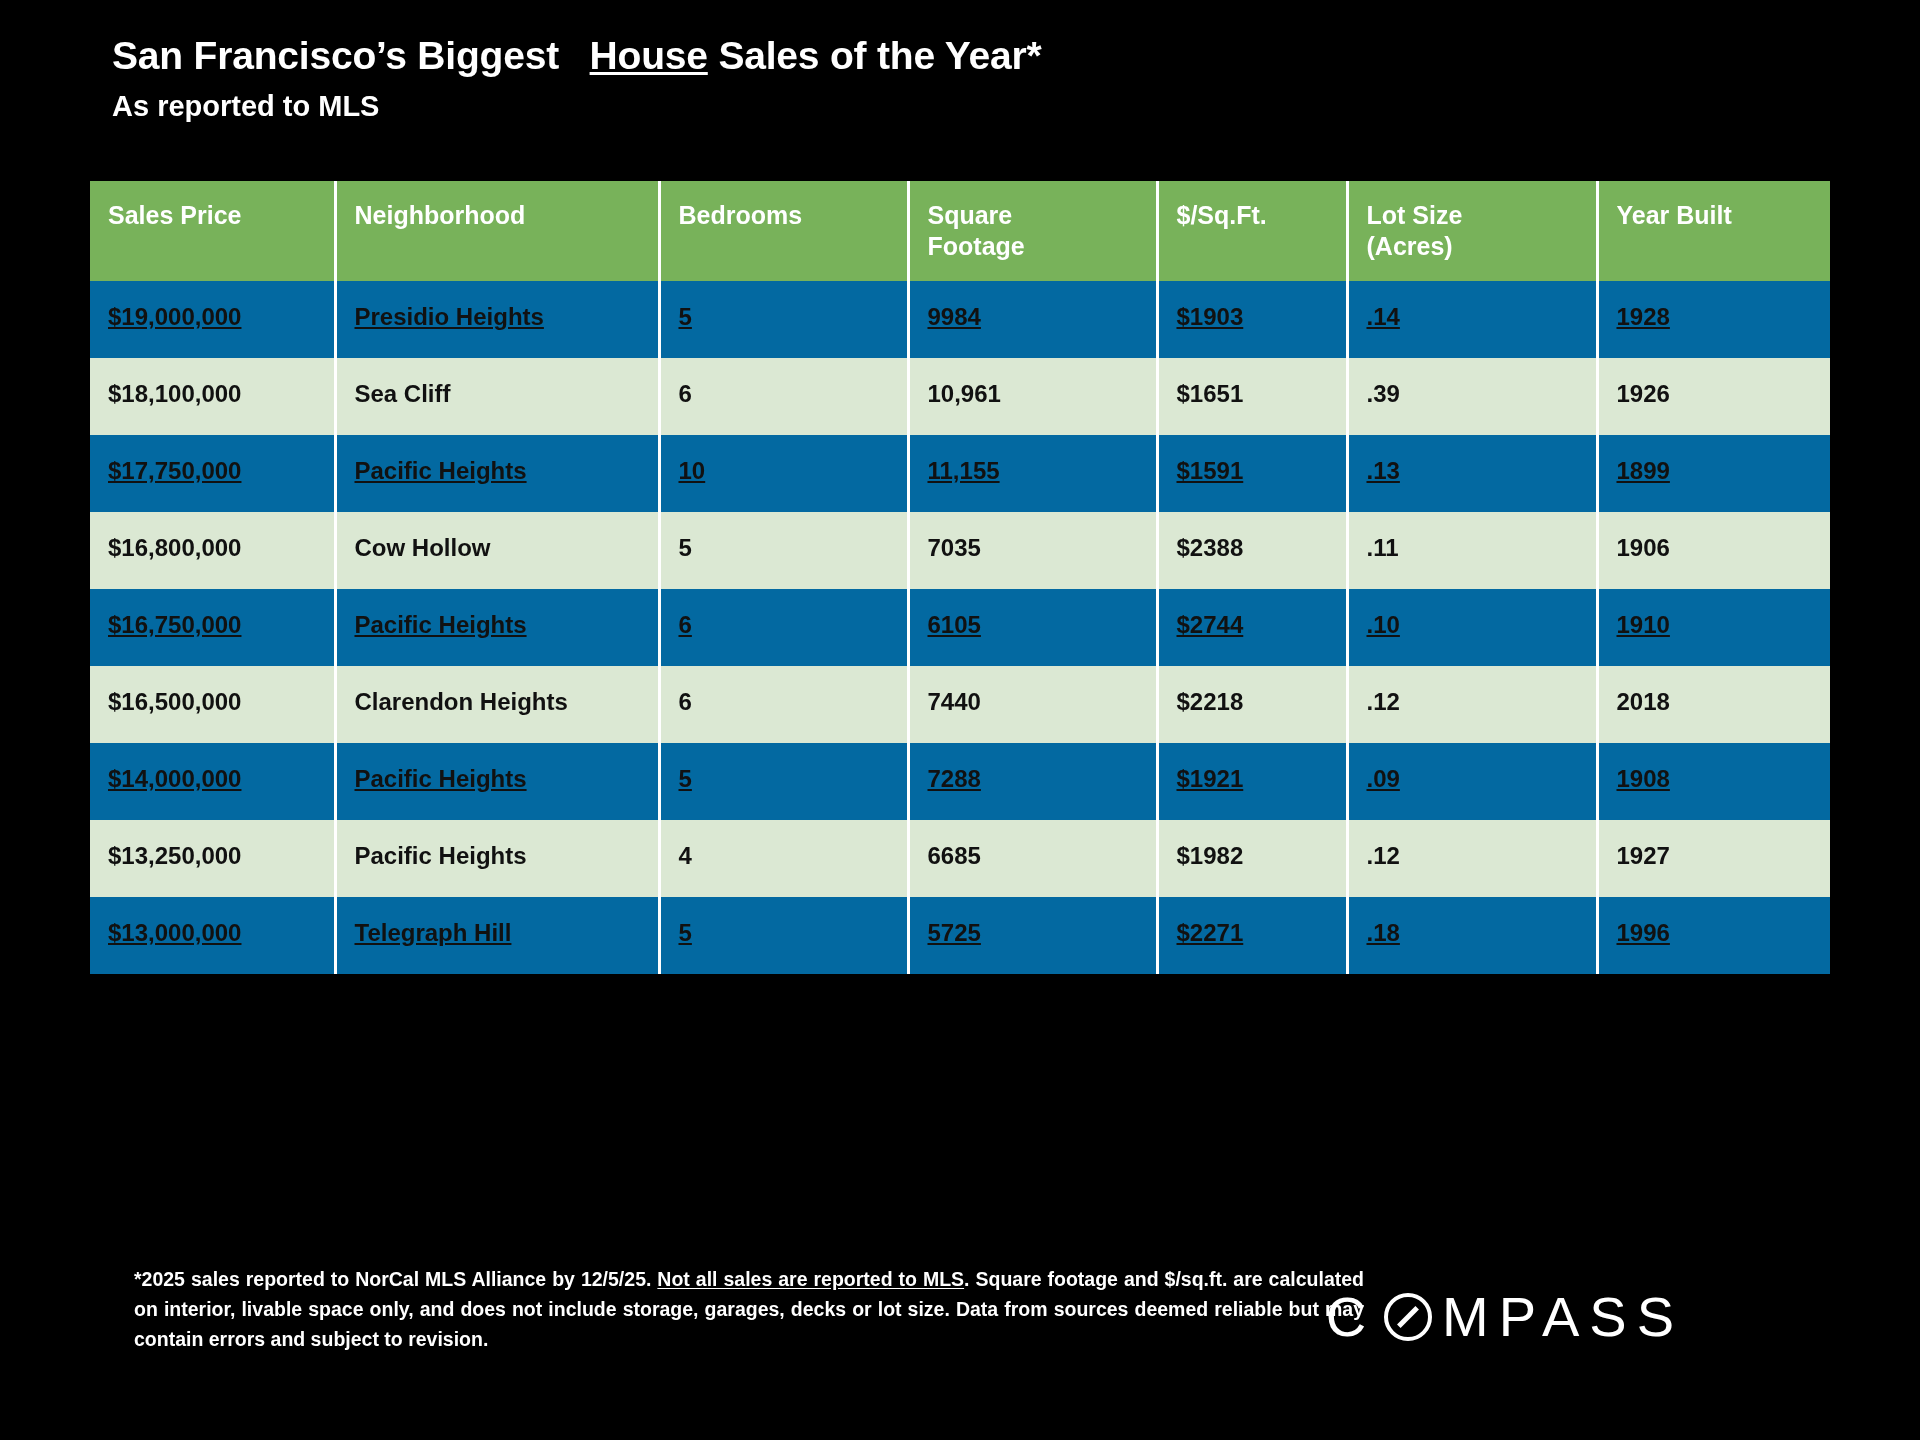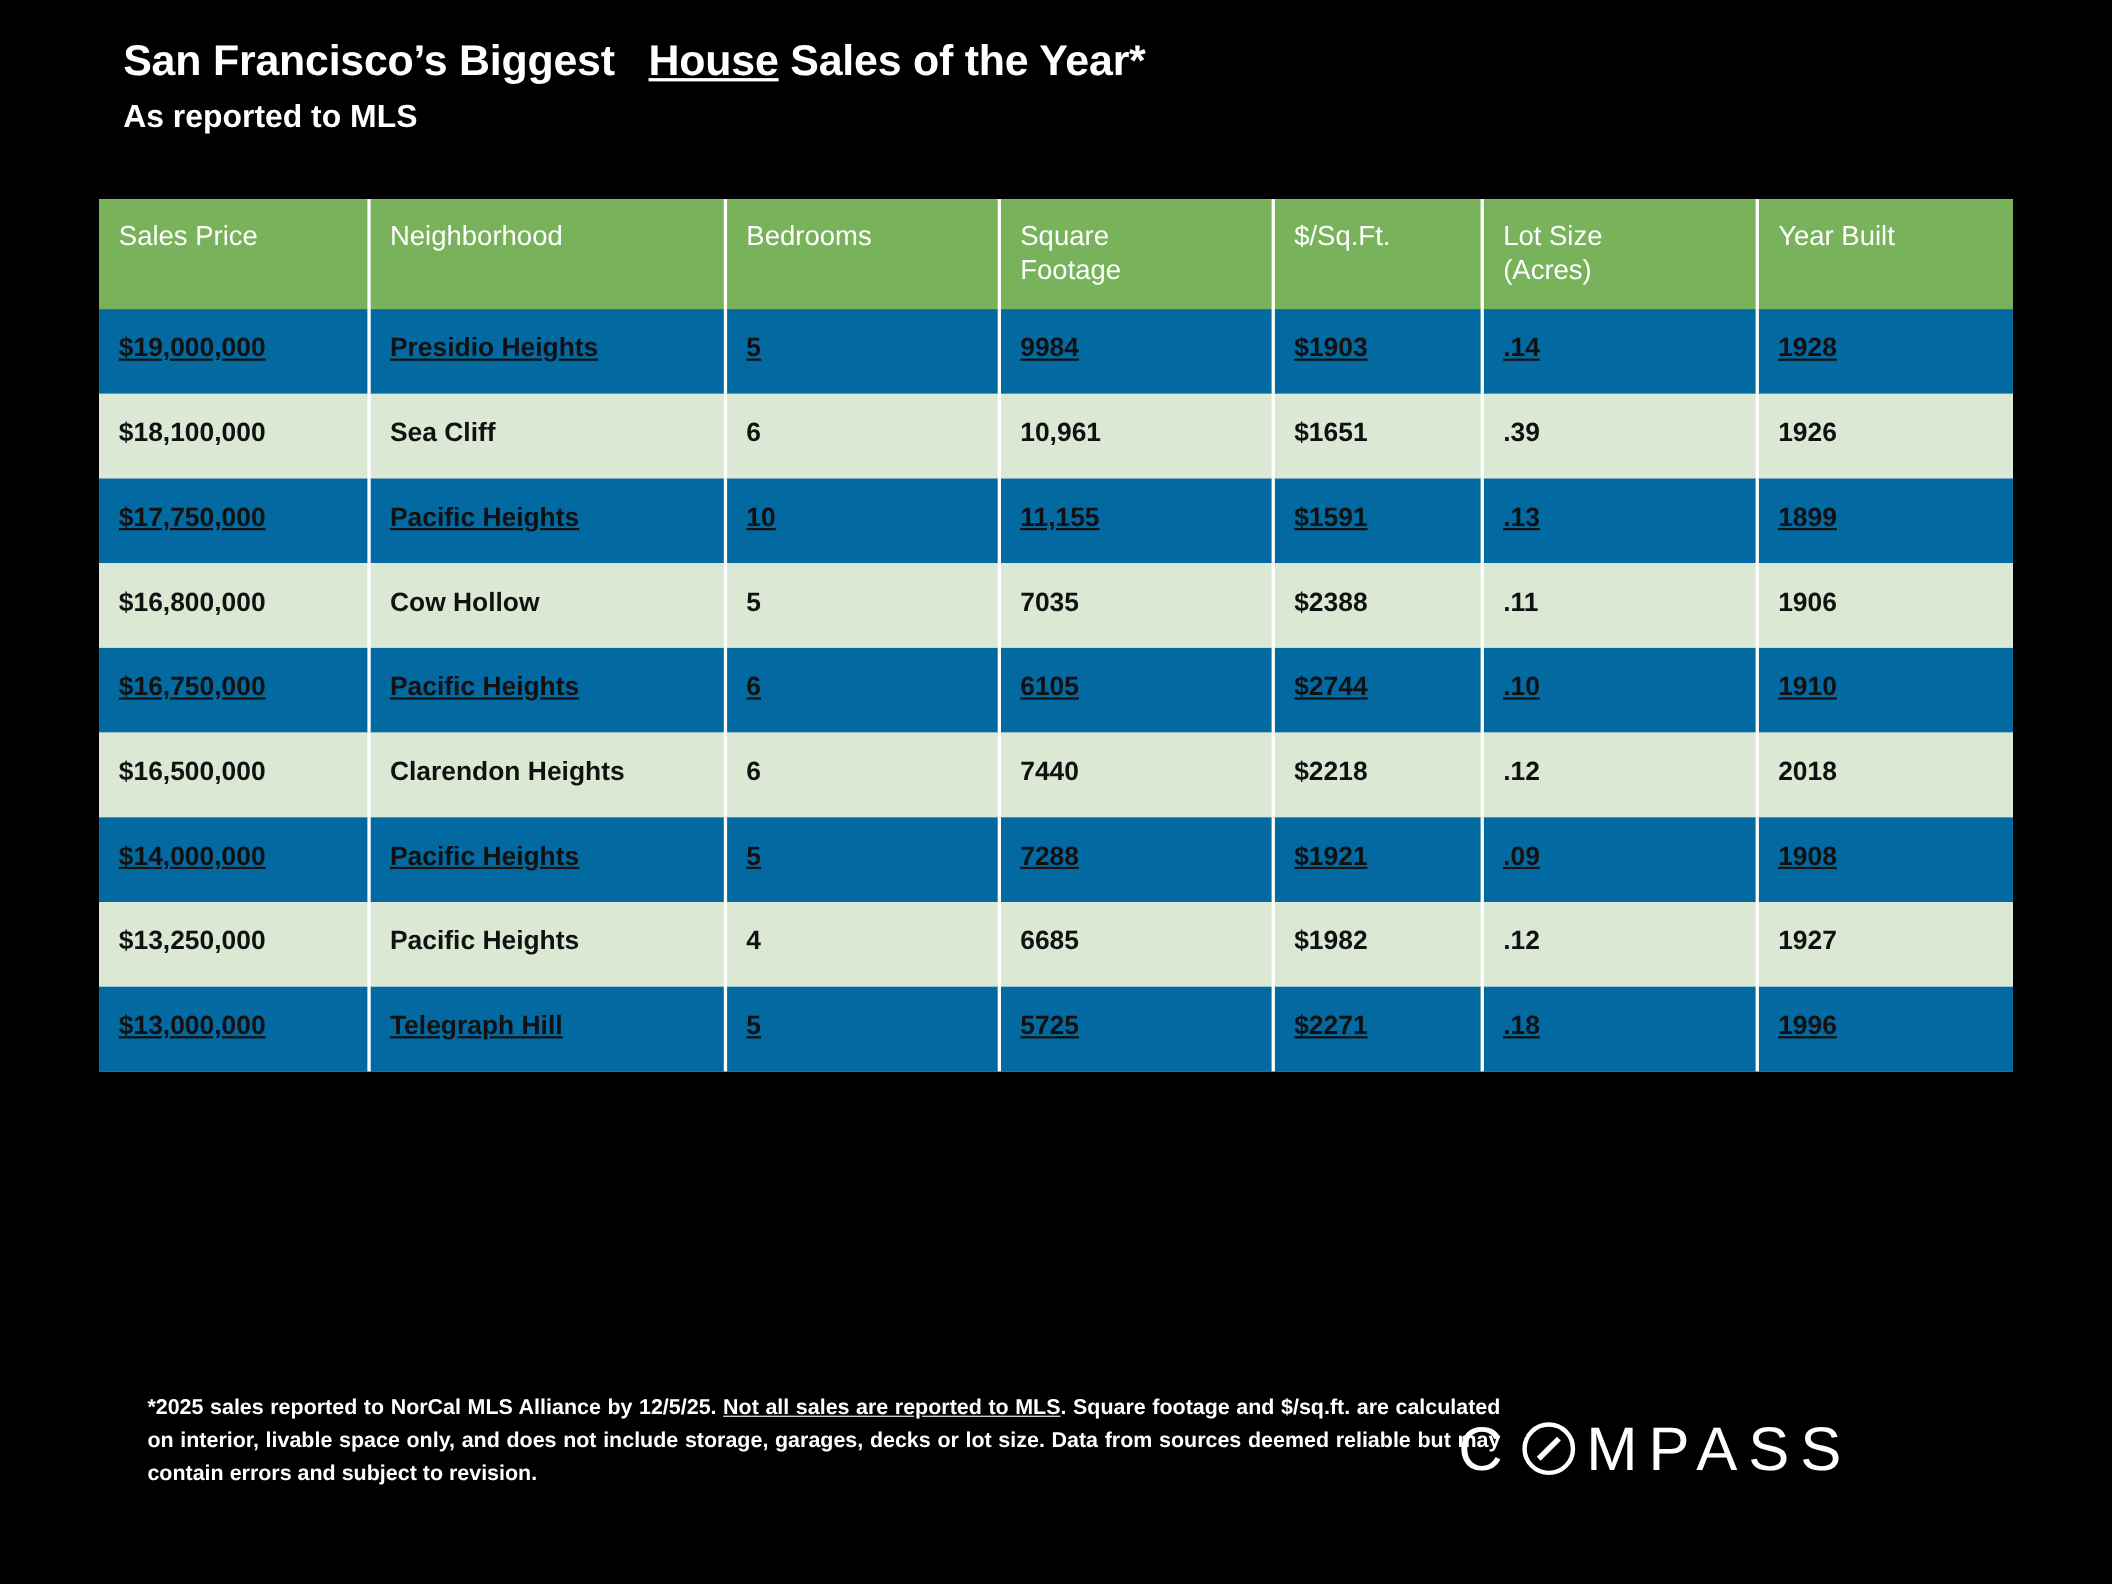--- a/index.html
+++ b/index.html
@@ -54,21 +54,21 @@
   table.sales {
     border-collapse: collapse;
     width: 1740px;
     table-layout: fixed;
     background: #ffffff;
   }
   table.sales th {
     background: #78b25a;
     color: #ffffff;
     font-size: 25px;
-    font-weight: normal;
+    font-weight: bold;
     text-align: left;
     vertical-align: top;
     padding: 19px 18px 20px 18px;
     border-right: 3px solid #ffffff;
     line-height: 1.22;
   }
   table.sales th:last-child { border-right: none; }
   table.sales td {
     font-size: 24px;
     font-weight: bold;

